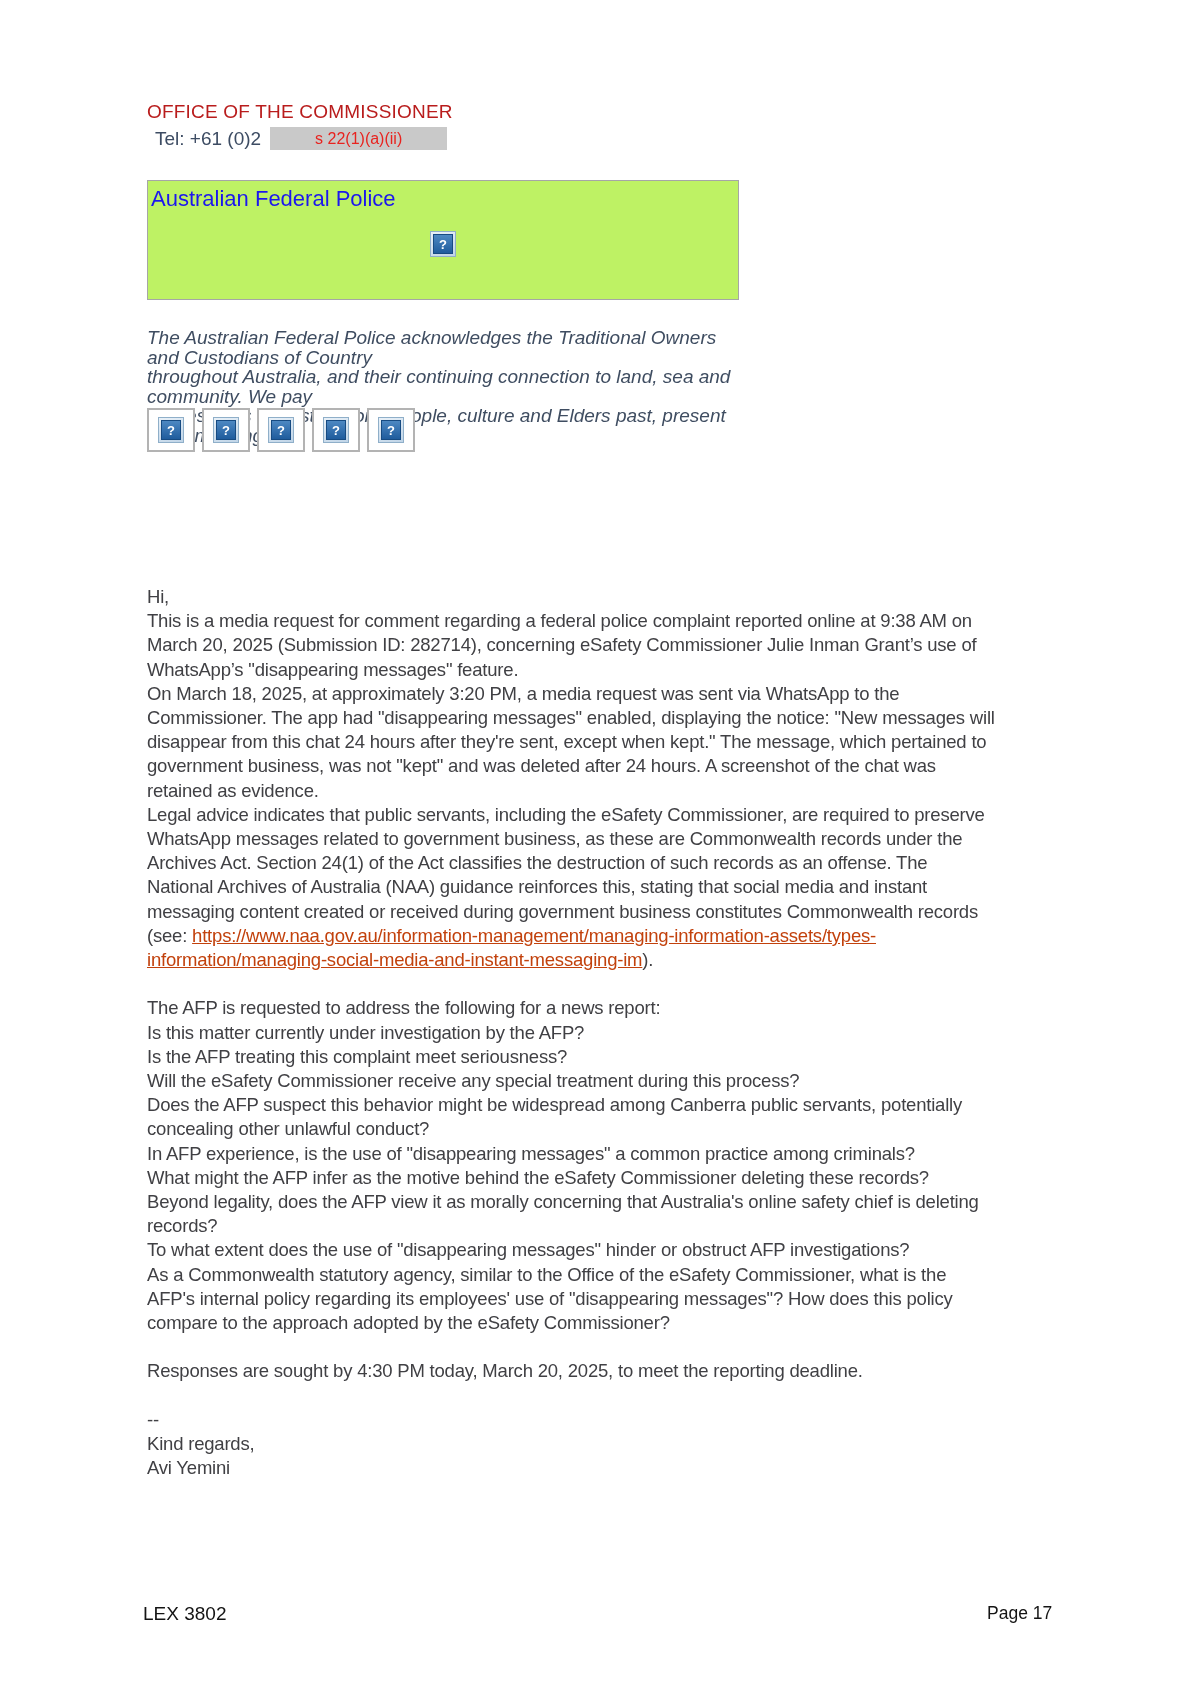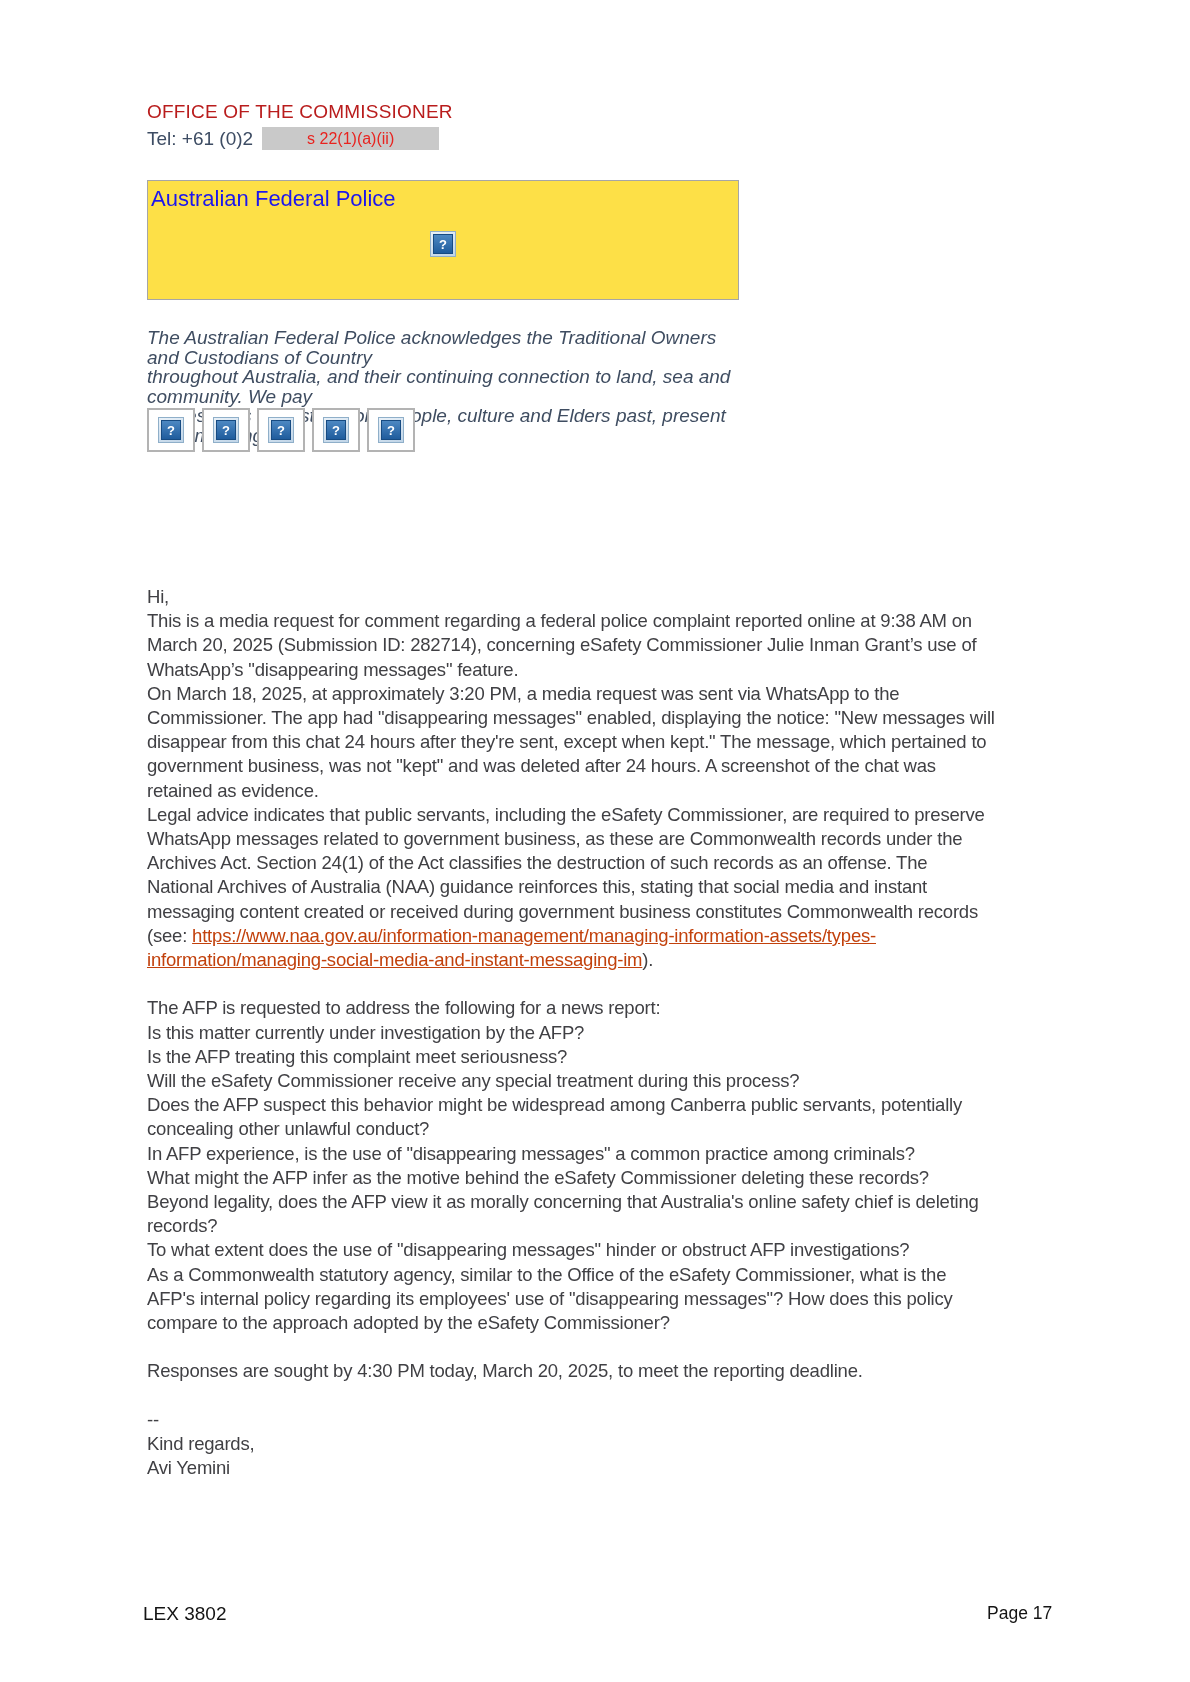--- a/index.html
+++ b/index.html
@@ -7,33 +7,33 @@
     position:relative; width:1190px; height:1682px; background:#ffffff;
     font-family:"Liberation Sans", sans-serif; overflow:hidden;
   }
 
   
   .header-office {
     position:absolute; left:147px; top:101px;
     font-size:19px; color:#b91c1c; letter-spacing:0.2px;
   }
   .header-tel {
-    position:absolute; left:147px; top:127px;
+    position:absolute; left:155px; top:127px;
     font-size:19px; color:#3d4c63; display:flex; align-items:center;justify-content:center;
   }
   .redaction {
     display:inline-flex; align-items:center; justify-content:center;
     width:177px; height:23px; margin-left:9px;
     background:#c9c9c9; color:#e8231f; font-size:16px;
   }
 
   
   .afp-box {
     position:absolute; left:147px; top:180px; width:590px; height:118px;
-    border:1px solid #a6a6a6; background:#fde047;
+    border:1px solid #a6a6a6; background:#bef264;
   }
   .afp-title {
     position:absolute; left:3px; top:5px;
     font-size:22px; color:#1c16ee;
   }
   .afp-box .ph { position:absolute; left:50%; top:50px; transform:translateX(-50%); }
 
   
   .ph {
     width:26px; height:26px; box-sizing:border-box;

